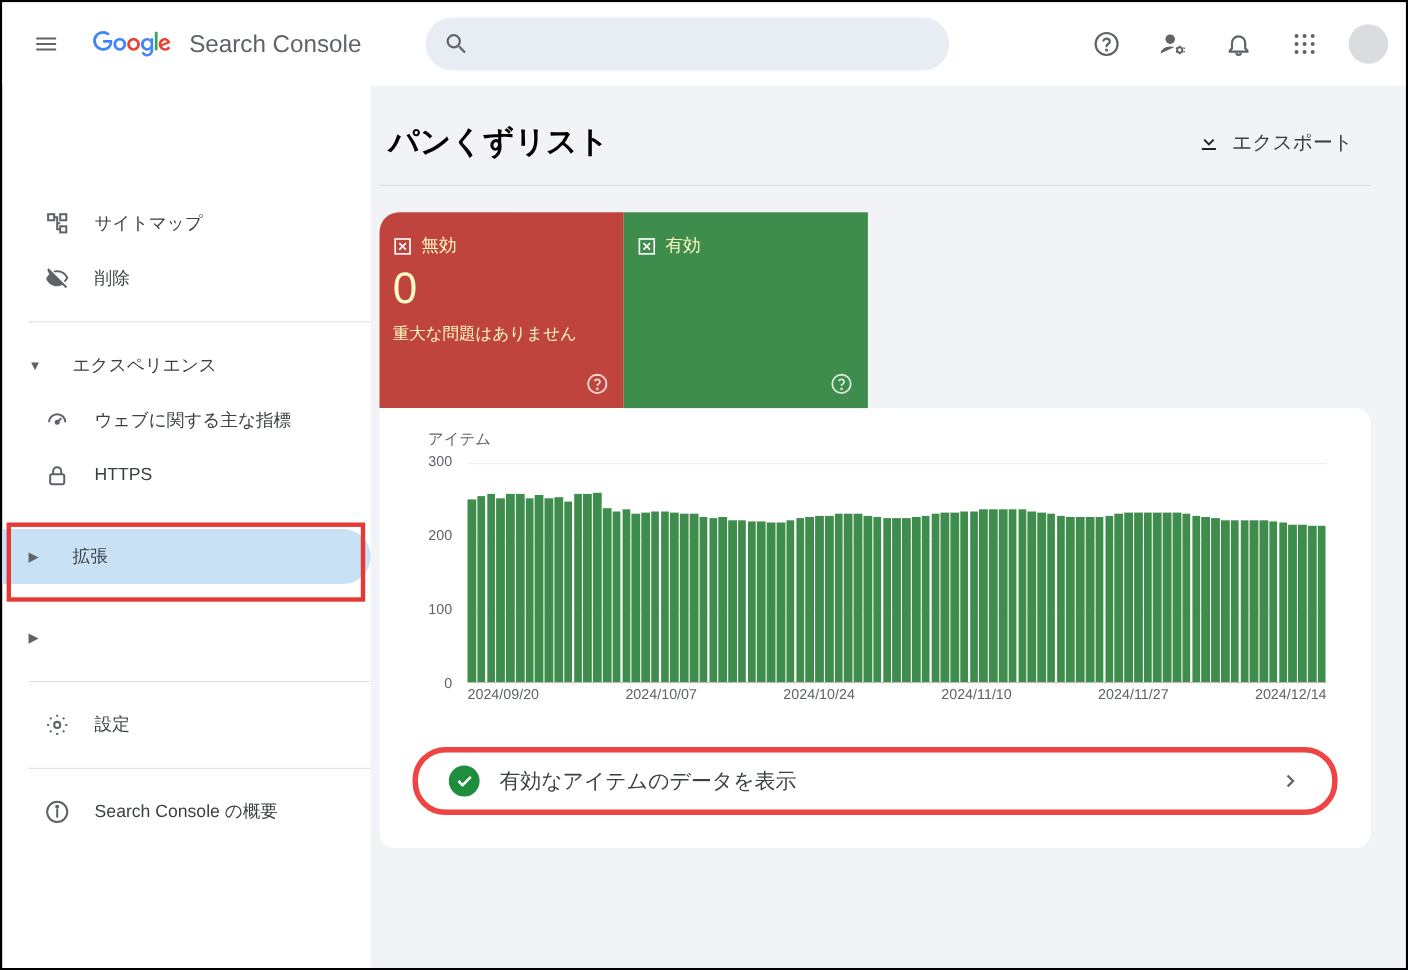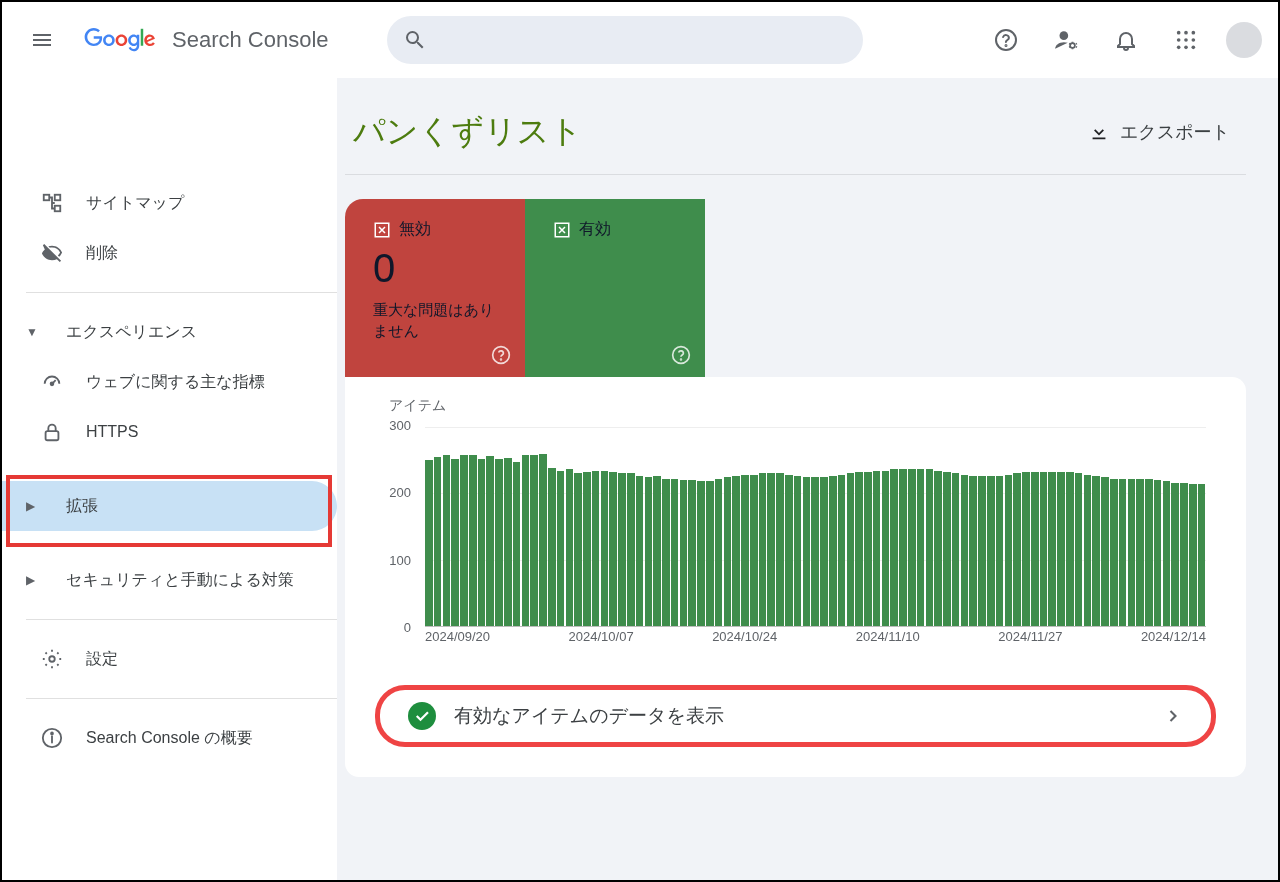--- a/index.html
+++ b/index.html
@@ -30,26 +30,26 @@
   .highlight-box { position: relative; margin: 8px 0 8px 0; }
   .highlight-border { position:absolute; top:-6px; left:4px; width: 326px; height: 72px; border: 4px solid #e53935; pointer-events:none; }
   .triangle { font-size: 12px; color:#5f6368; display:inline-block; width:12px; }
   .divider { border-top: 1px solid #e0e0e0; margin: 14px 0 14px 24px; }
   .sidebar-footer { margin-top:auto; padding: 16px 24px; display:flex; gap: 18px; font-size: 15px; color:#5f6368; }
 
   
   .main { flex:1; background: #f1f3f7; padding: 24px 32px 30px 0; overflow:hidden; padding-left: 0; }
   .main-inner { padding-left: 8px; }
   .page-header { display:flex; align-items:center; justify-content:space-between; padding: 8px 16px 20px 8px; }
-  .page-title { font-size: 32px; font-weight: 400; color:#4d7c0f; }
+  .page-title { font-size: 28px; font-weight: 700; color:#000000; }
   .export-btn { display:flex; align-items:center; gap: 10px; font-size: 18px; color:#3c4043; cursor:pointer; }
   .header-divider { border-top: 1px solid #dadce0; margin: 0 0 24px 0; }
 
   .status-cards { display:flex; }
-  .status-card { width: 180px; height: 178px; padding: 20px 28px; border-radius: 14px 0 0 0; position:relative; color:#0f172a; }
+  .status-card { width: 222px; height: 178px; padding: 20px 12px; border-radius: 14px 0 0 0; position:relative; color:#fef9c3; }
   .status-card.invalid { background: #c0443e;  border-radius: 18px 0 0 0; }
   .status-card.valid { background: #3f8d4c; border-radius: 0; }
   .status-label { display:flex; align-items:center; gap: 8px; font-size: 16px; margin-bottom: 6px; }
   .status-number { font-size: 40px; font-weight: 400; }
   .status-sub { font-size: 15px; margin-top: 8px; line-height: 1.4; }
   .status-help { position:absolute; bottom: 12px; right: 14px; opacity: 0.8; }
 
   .chart-card { background: #fff; border-radius: 0 14px 14px 14px; padding: 20px 30px 30px 30px; margin-top: 0; }
   .chart-title-small { font-size: 14px; color:#5f6368; margin-bottom: 4px; padding-left: 14px; }
 
@@ -193,21 +193,20 @@
         <span class="triangle">▶</span>
         <span>拡張</span>
       </div>
       <div class="highlight-border"></div>
     </div>
 
     <div style="height:16px"></div>
 
     <div class="nav-item section">
       <span class="triangle">▶</span>
-      <span>セキュリティと手動による対策</span>
     </div>
 
     <div class="divider"></div>
 
 
     <div class="nav-item">
       <span class="nicon">
         <svg width="22" height="22" viewBox="0 0 24 24" fill="none" stroke="#5f6368" stroke-width="2">
             <circle cx="12" cy="12" r="3"></circle>
             <path d="M12 2v2M12 20v2M4.9 4.9l1.4 1.4M17.7 17.7l1.4 1.4M2 12h2M20 12h2M4.9 19.1l1.4-1.4M17.7 6.3l1.4-1.4"></path>

